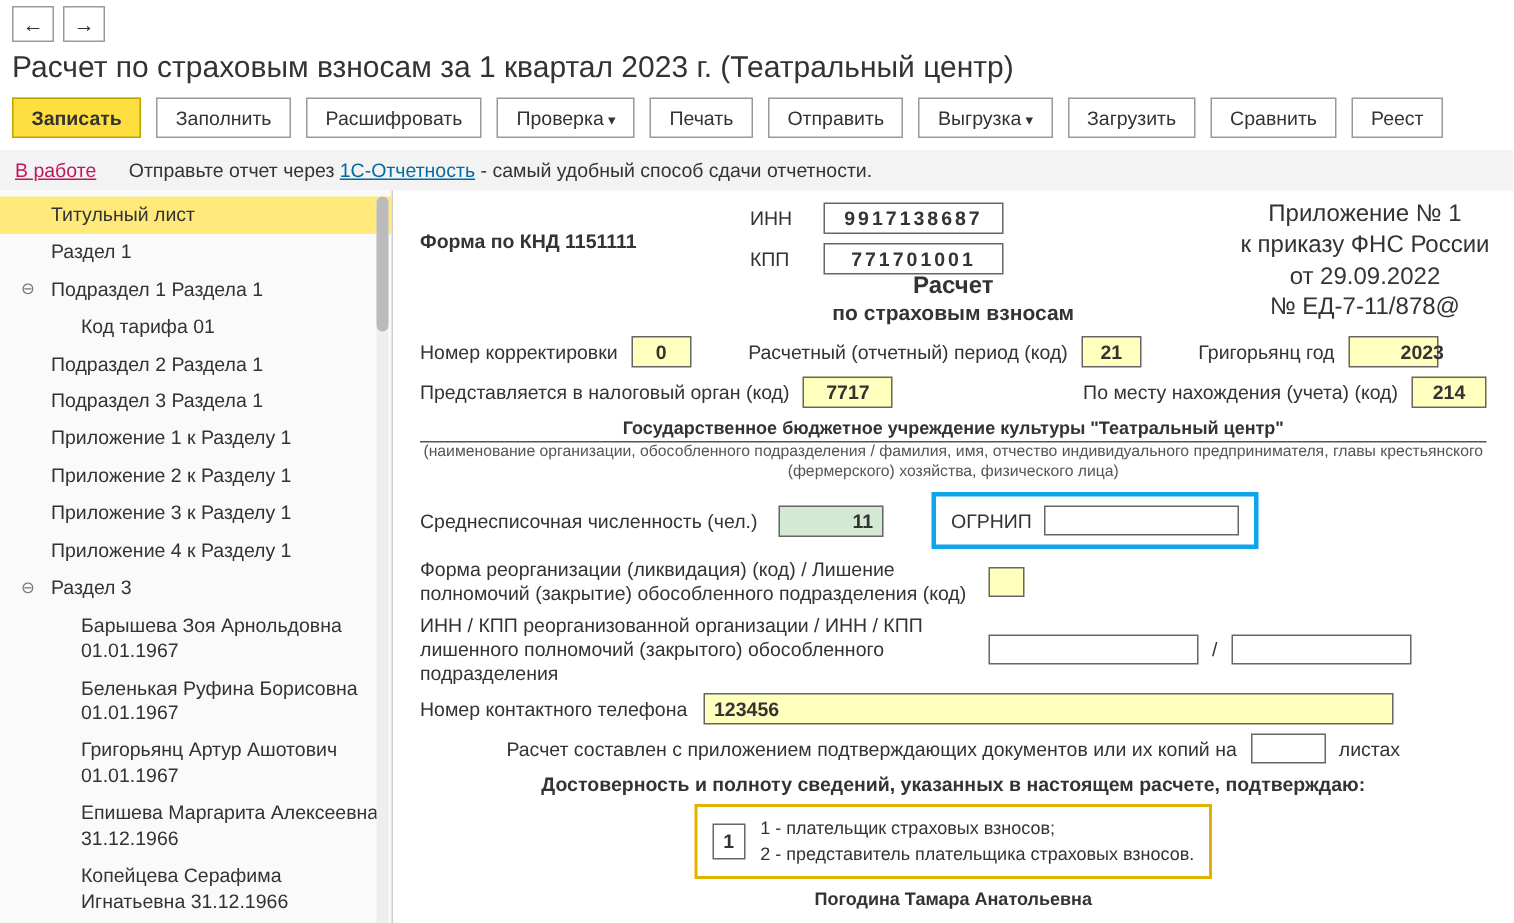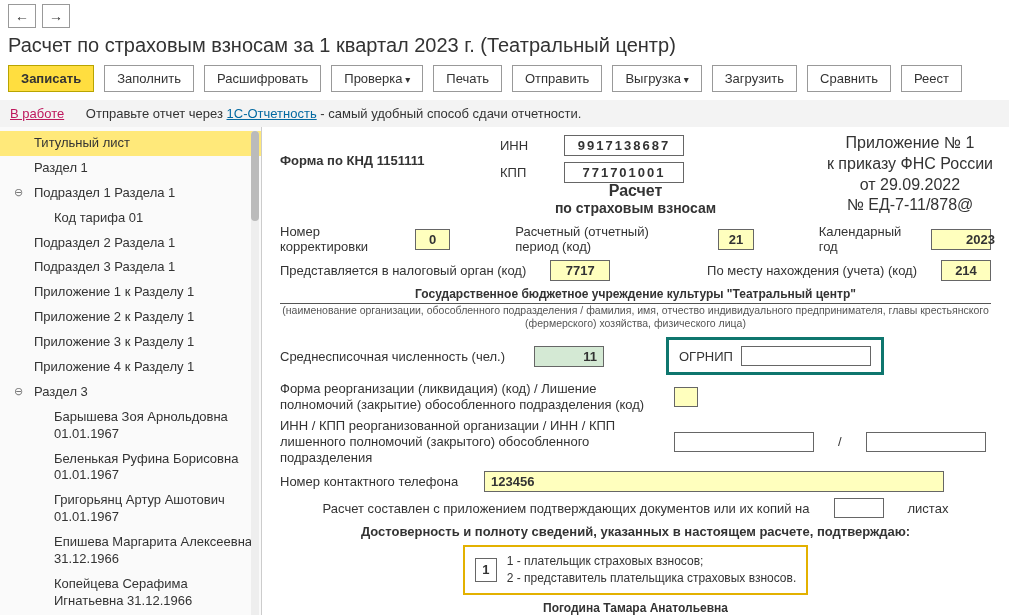--- a/index.html
+++ b/index.html
@@ -96,21 +96,21 @@
     top:0; height:90px; left:0; right:0;
     background:#bbb;
     border-radius:4px;
   }
   .content {
     flex:1;
     padding: 8px 18px;
     overflow: hidden;
     position:relative;
   }
-  .row { display:flex; align-items:center; gap:24px; margin-bottom:6px; }
+  .row { display:flex; align-items:center; gap:9px; margin-bottom:6px; }
   .fld {
     border: 1px solid #666;
     padding: 2px 6px;
     font-size: 13px;
     min-height: 20px;
     display:inline-flex;
     align-items:center;
     justify-content:center;
     background:#fff;
   }
@@ -123,21 +123,21 @@
   .org-line { border-top:1px solid #555; margin-top:2px;}
   .small { font-size:10.5px; color:#555; text-align:center; line-height:1.2;}
   .app-box {
     position:absolute;
     right: 16px; top: 6px;
     font-size: 16px;
     line-height:1.3;
     text-align:center;
   }
   .red-box {
-    border: 3px solid #0f766e;
+    border: 3px solid #0ea5e9;
     padding: 6px 10px;
     display:flex; align-items:center; gap:8px;
   }
   .yellow-box {
     border: 2px solid #e3b100;
     padding: 6px 10px;
     font-size: 12px;
     line-height:1.4;
     display:flex;
     align-items:center;
@@ -227,21 +227,21 @@
     <div class="big-title">Расчет</div>
     <div class="sub-title">по страховым взносам</div>
 
     <div class="row">
       <span class="lbl">Номер корректировки</span>
       <span class="fld y" style="width:40px; font-weight:bold;">0</span>
       <span style="width:20px;"></span>
       <span class="lbl">Расчетный (отчетный) период (код)</span>
       <span class="fld y" style="width:40px; font-weight:bold;">21</span>
       <span style="width:20px;"></span>
-      <span class="lbl">Календарный год</span>
+      <span class="lbl">Григорьянц год</span>
       <span class="fld y" style="width:60px; font-weight:bold;padding-left:45px;">2023</span>
     </div>
 
     <div class="row">
       <span class="lbl">Представляется в налоговый орган (код)</span>
       <span class="fld y" style="width:60px; font-weight:bold;">7717</span>
       <span style="flex:1;"></span>
       <span class="lbl">По месту нахождения (учета) (код)</span>
       <span class="fld y" style="width:50px; font-weight:bold;">214</span>
     </div>

